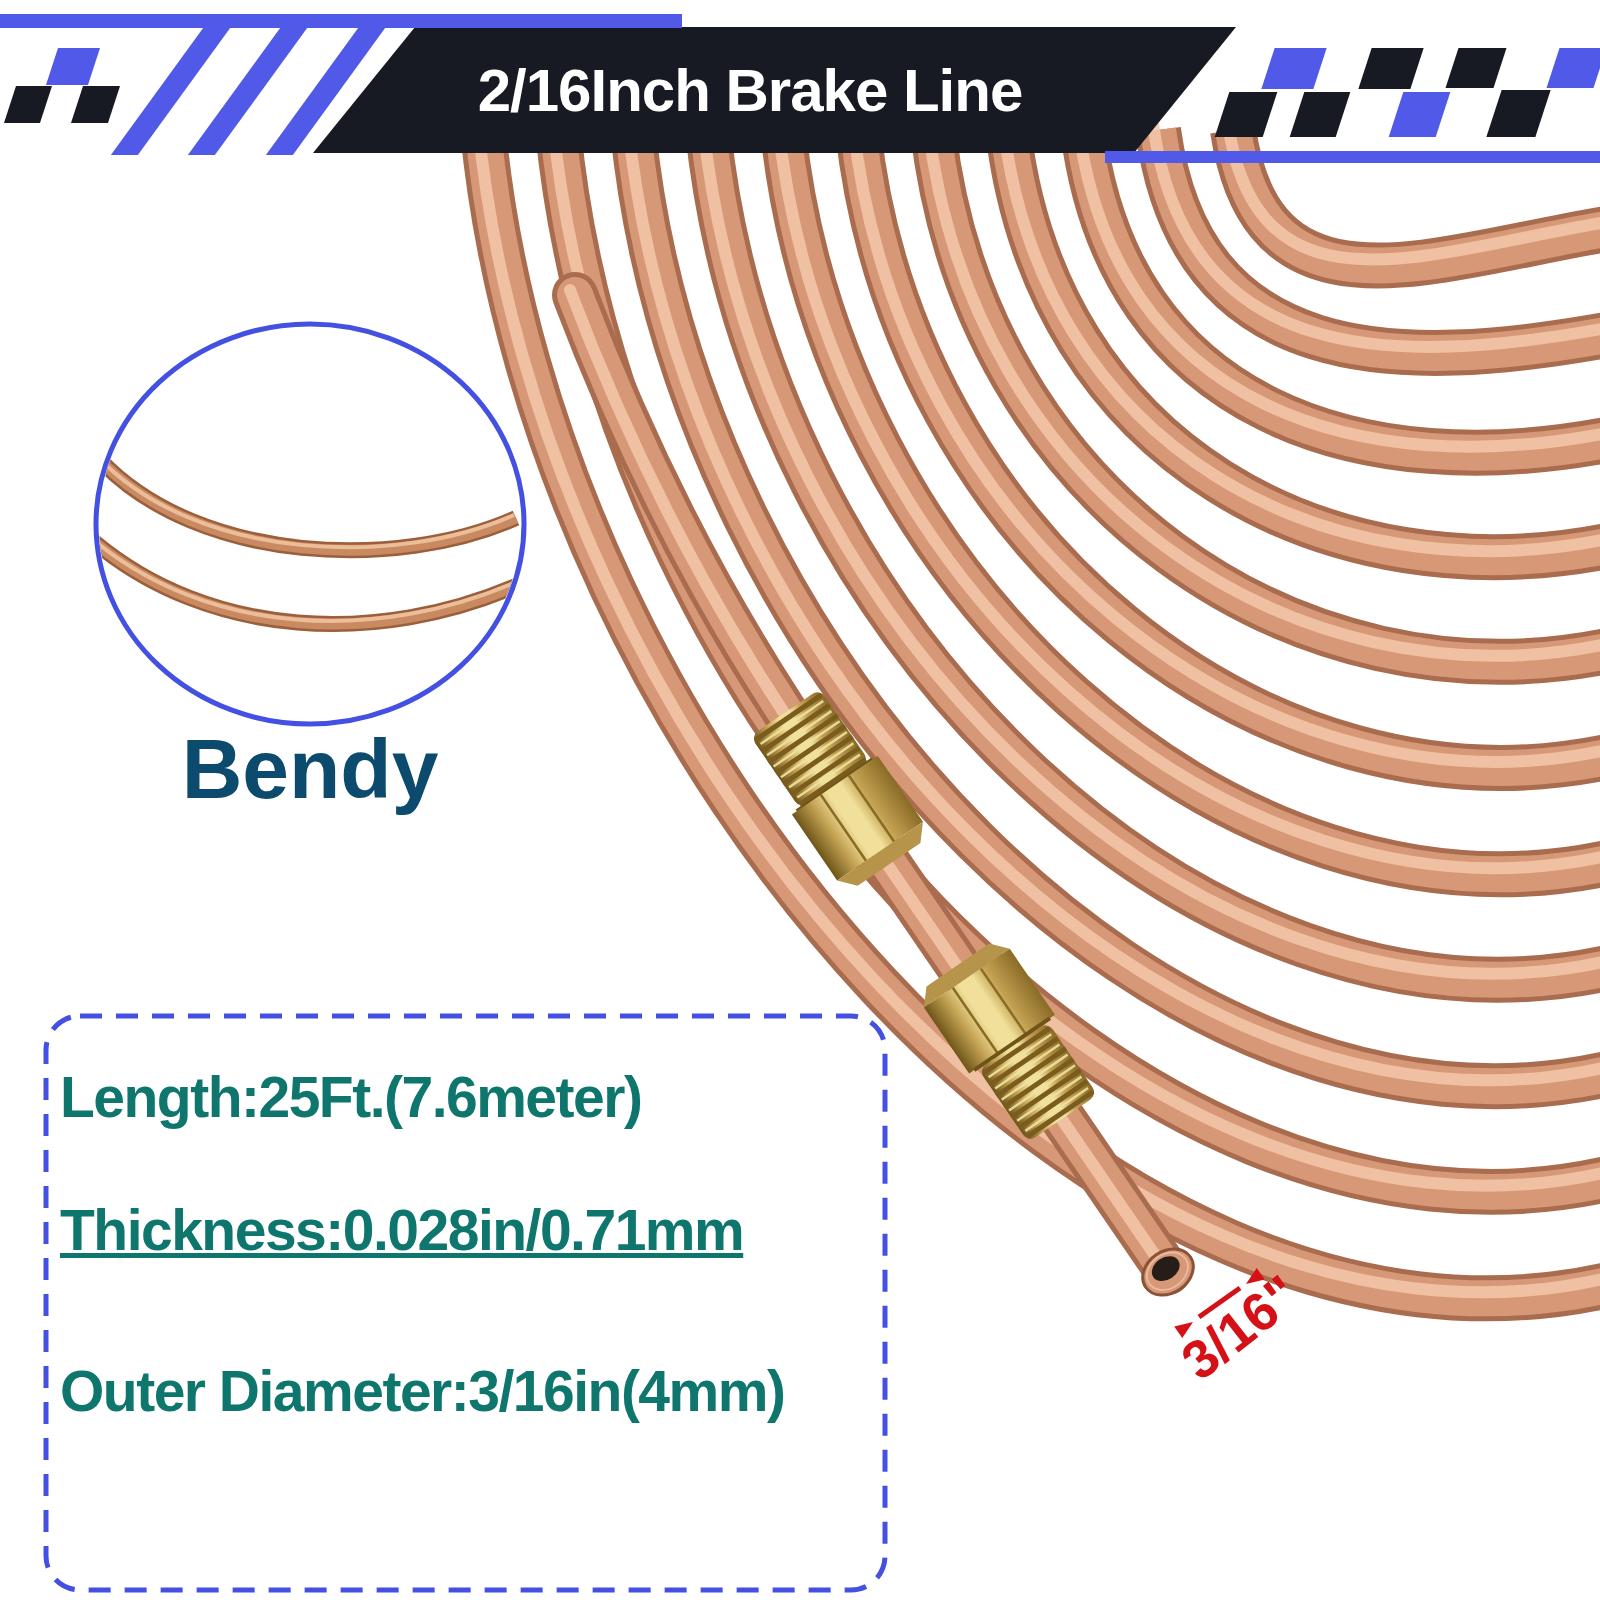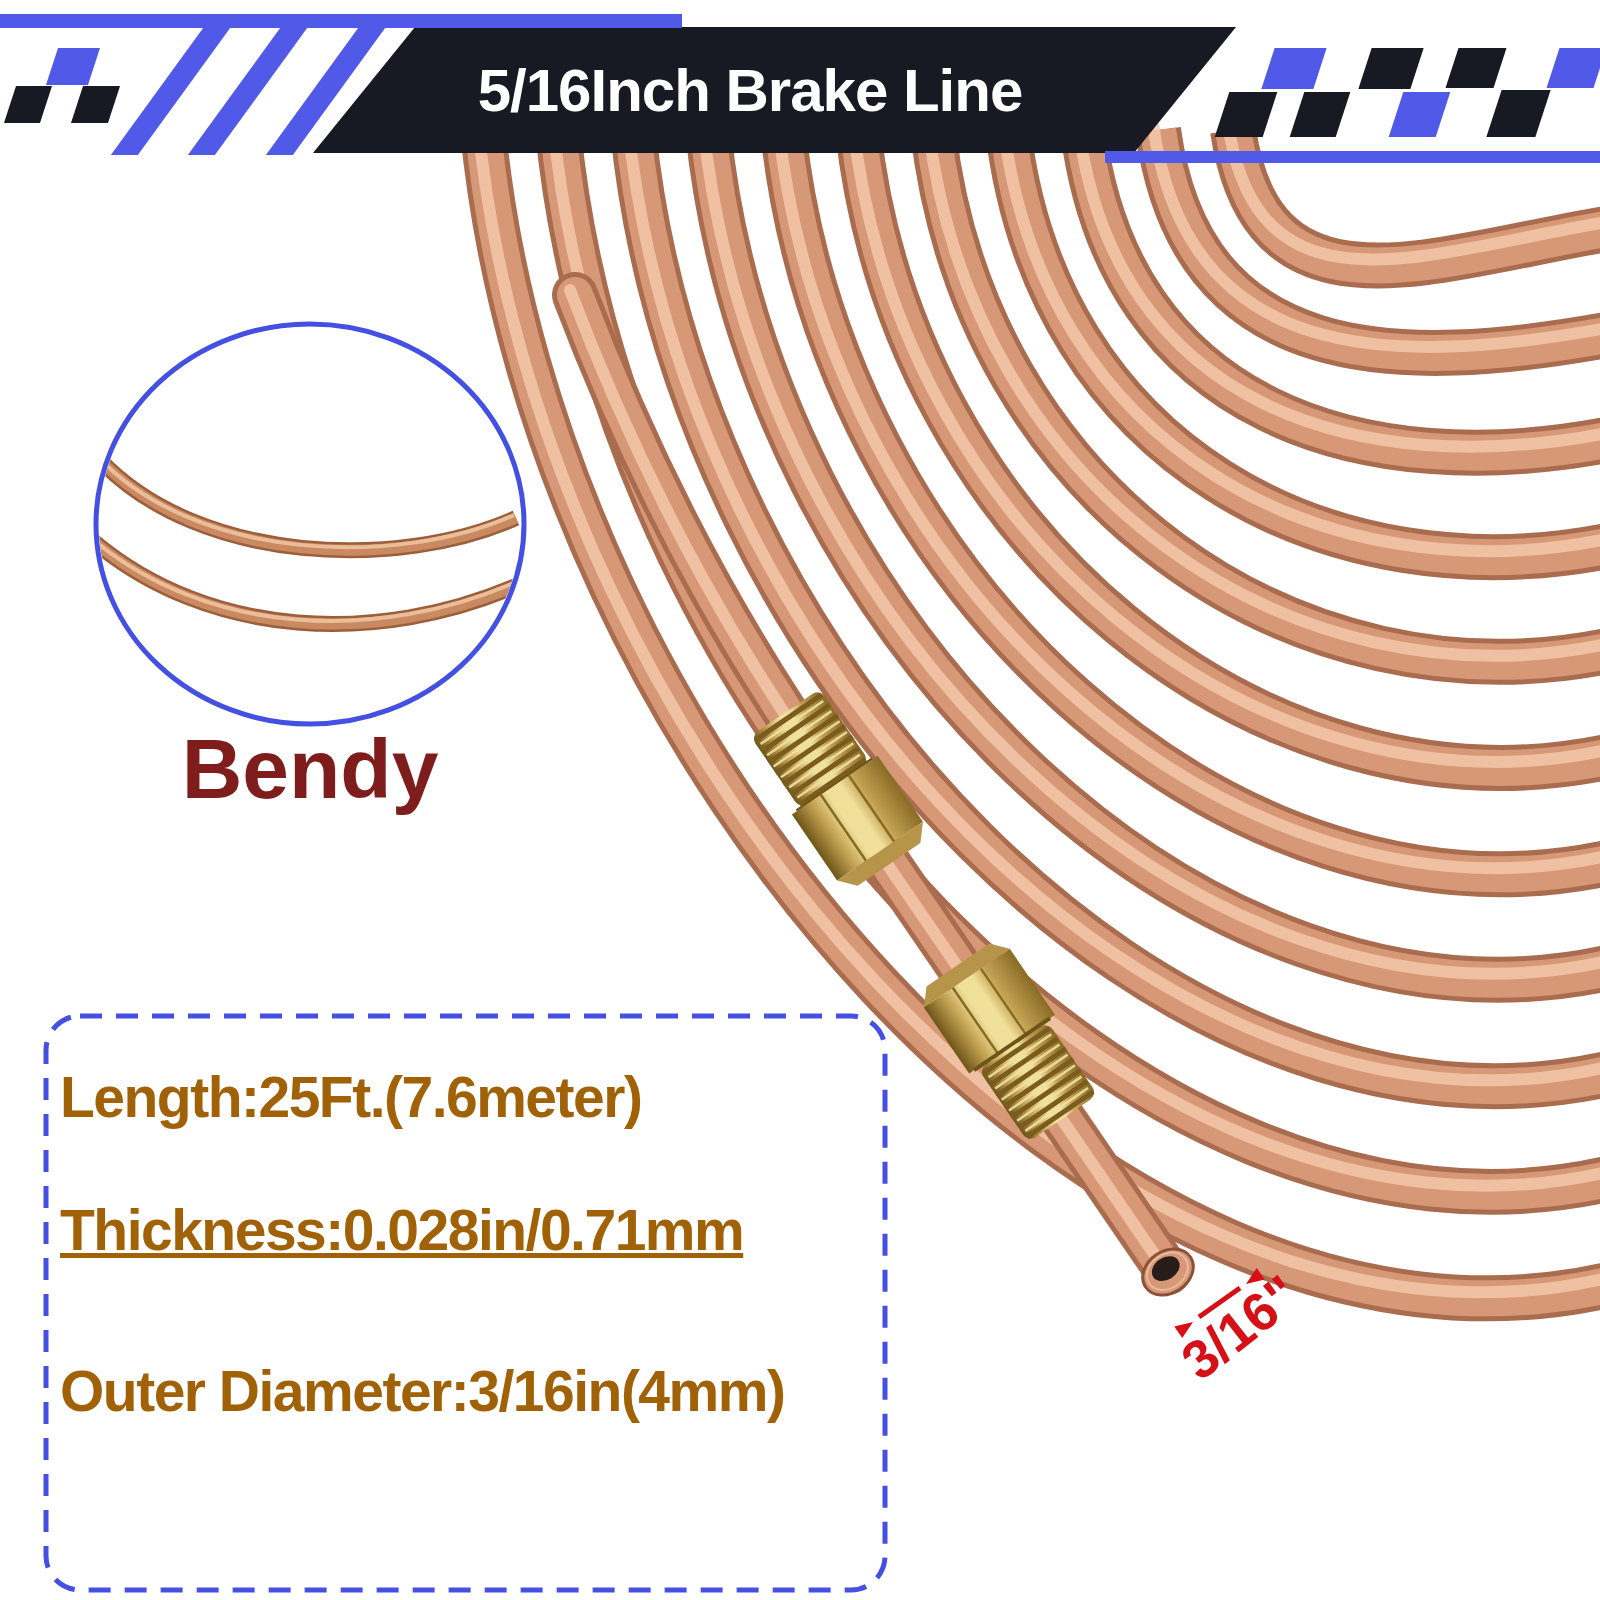--- a/index.html
+++ b/index.html
@@ -26,26 +26,26 @@
   
   .photo-svg{left:0;top:0;z-index:1;}
   .tube{fill:none;}
   .tube-edge .tube{stroke:var(--copper-edge);stroke-width:46px;}
   .tube-body .tube{stroke:var(--copper-body);stroke-width:36px;}
   .tube-hi .tube{stroke:var(--copper-highlight);stroke-width:12px;opacity:.85;stroke-linecap:round;}
   
   .bendy-svg{left:85px;top:304px;z-index:3;}
   .bendy-label{
     left:160px;top:722px;width:300px;height:95px;line-height:95px;text-align:center;
-    font-size:84px;font-weight:bold;color:#7f1d1d;z-index:3;
+    font-size:84px;font-weight:bold;color:#0c4a6e;z-index:3;
   }
   
   .spec-svg{left:42px;top:1012px;z-index:6;}
   .spec-line{
-    left:60px;width:830px;height:62px;line-height:62px;color:#a16207;
+    left:60px;width:830px;height:62px;line-height:62px;color:#0f766e;
     font-size:57px;font-weight:bold;letter-spacing:-1.5px;z-index:7;white-space:nowrap;
   }
   
   .dia-label{
     left:1160px;top:1297px;width:160px;height:60px;line-height:60px;text-align:center;
     color:var(--red);font-size:54px;font-weight:bold;transform:rotate(-38deg);z-index:4;
   }
 </style>
 </head>
 <body>
@@ -194,21 +194,21 @@
 
   <div class="abs checker blue" style="left:52px;top:48px;width:42px;height:37px;"></div>
   <div class="abs checker black" style="left:10px;top:86px;width:36px;height:37px;"></div>
   <div class="abs checker black" style="left:77px;top:86px;width:37px;height:37px;"></div>
 
   <div class="abs stripe" style="left:157px;"></div>
   <div class="abs stripe" style="left:234px;"></div>
   <div class="abs stripe" style="left:312px;"></div>
 
   <div class="abs banner"></div>
-  <div class="abs banner-title">5/16Inch Brake Line</div>
+  <div class="abs banner-title">2/16Inch Brake Line</div>
 
   <div class="abs checker blue" style="left:1268px;top:48px;width:52px;height:41px;"></div>
   <div class="abs checker black" style="left:1365px;top:48px;width:52px;height:41px;"></div>
   <div class="abs checker black" style="left:1452px;top:48px;width:48px;height:40px;"></div>
   <div class="abs checker blue" style="left:1553px;top:48px;width:47px;height:40px;"></div>
   <div class="abs checker black" style="left:1222px;top:92px;width:48px;height:45px;"></div>
   <div class="abs checker black" style="left:1297px;top:92px;width:46px;height:45px;"></div>
   <div class="abs checker blue" style="left:1396px;top:92px;width:47px;height:45px;"></div>
   <div class="abs checker black" style="left:1494px;top:90px;width:49px;height:47px;"></div>
 

